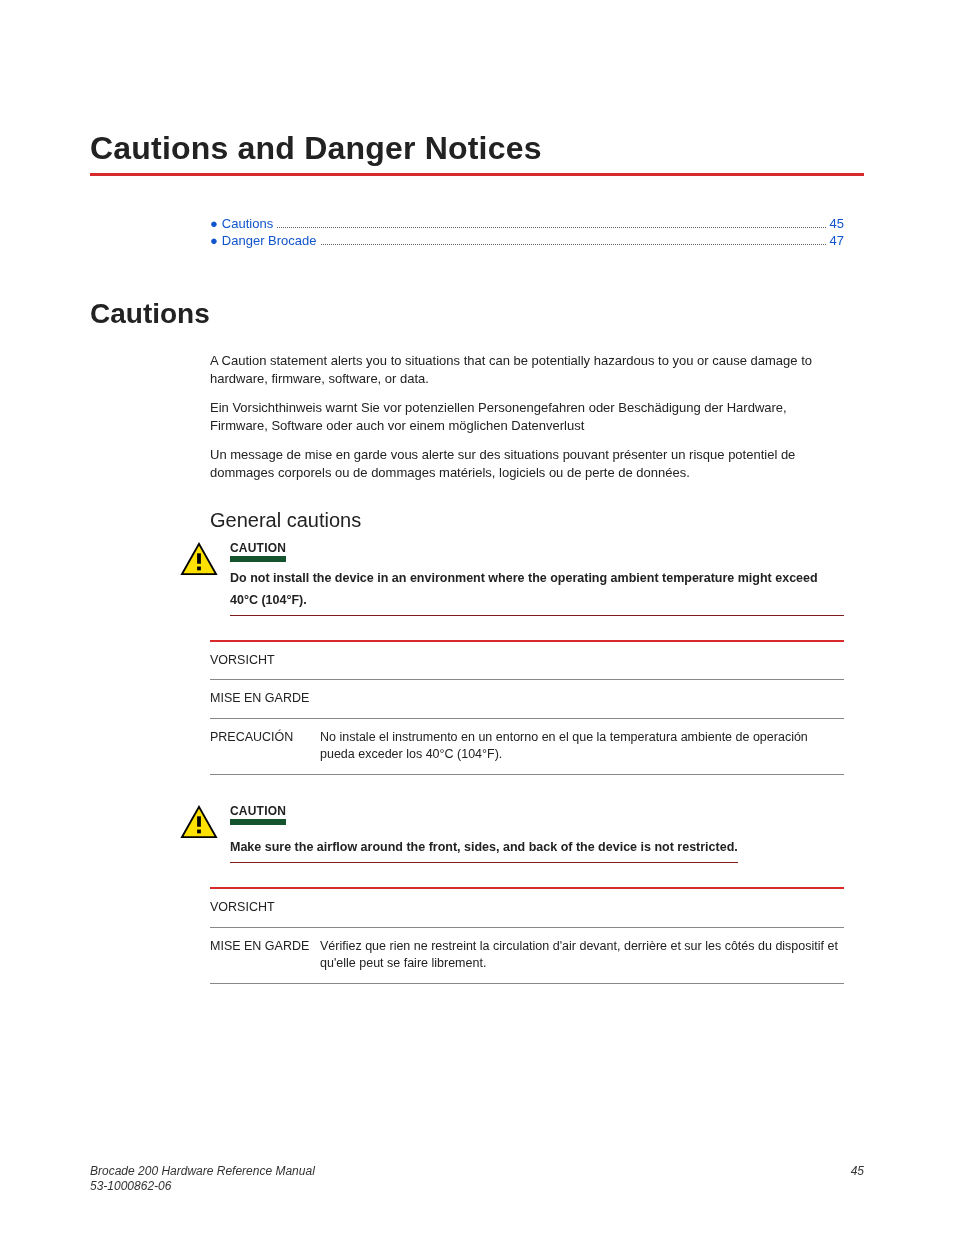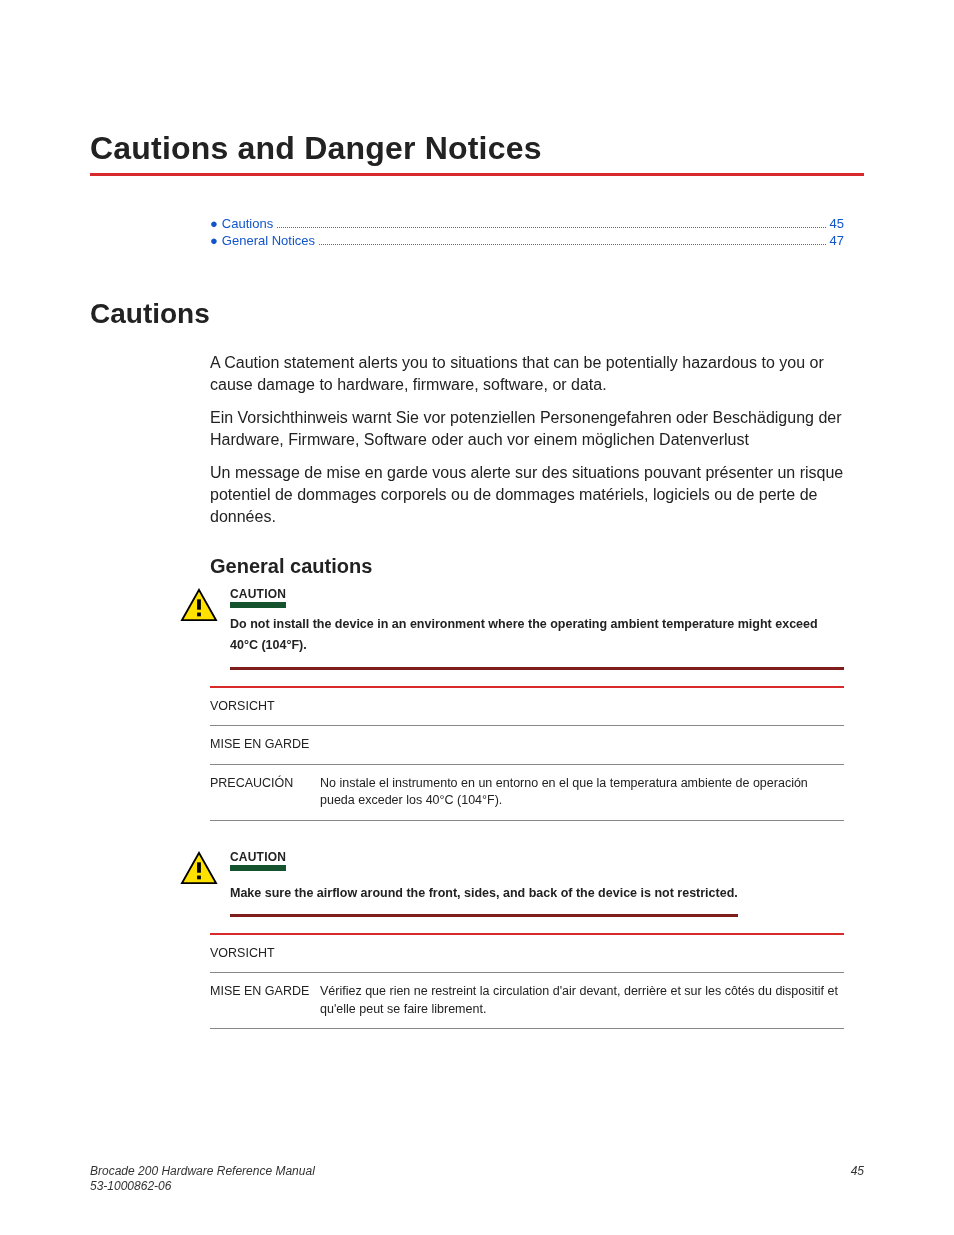--- a/index.html
+++ b/index.html
@@ -60,28 +60,28 @@
     color: #1155cc;
   }
   .h1-section {
     font-family: "Arial Narrow", Arial, sans-serif;
     font-stretch: condensed;
     font-weight: 700;
     font-size: 28px;
     margin: 50px 0 22px 0;
   }
   .para {
-    font-size: 16px;
+    font-size: 13px;
     line-height: 1.35;
     margin: 0 0 12px 0;
   }
   .h2-section {
     font-family: "Arial Narrow", Arial, sans-serif;
     font-stretch: condensed;
-    font-weight: 700;
+    font-weight: 400;
     font-size: 20px;
     margin: 28px 0 8px 0;
   }
   .caution-block {
     display: flex;
     align-items: flex-start;
     margin-left: 90px;
     margin-right: 20px;
     margin-bottom: 10px;
   }
@@ -96,34 +96,34 @@
   .caution-label {
     font-weight: 700;
     font-size: 12px;
     letter-spacing: 0.2px;
     border-bottom: 6px solid #14532d;
     display: inline-block;
     padding-bottom: 1px;
     margin-bottom: 4px;
   }
   .caution-text-wrap {
-    border-bottom: 3px solid #7f1d1d;
+    border-bottom: 1px solid #7f1d1d;
     display: inline-block;
-    padding-bottom: 10px;
+    padding-bottom: 4px;
     max-width: 100%;
   }
   .caution-text-inner {
     font-weight: 700;
     font-size: 12.5px;
     line-height: 1.7;
   }
   .trans-table {
     margin-left: 120px;
     margin-right: 20px;
-    margin-top: 16px;
+    margin-top: 24px;
     border-top: 2px solid #d82a2a;
   }
   .trans-row {
     display: flex;
     padding: 10px 0;
     border-bottom: 1px solid #888;
     font-size: 12.5px;
     line-height: 1.4;
   }
   .trans-label {
@@ -156,21 +156,21 @@
 
   <div class="indent-block">
     <div class="toc-line">
       <span class="toc-bullet">●</span>
       <a href="#" class="toc-link">Cautions</a>
       <span class="toc-dots"></span>
       <span class="toc-page">45</span>
     </div>
     <div class="toc-line">
       <span class="toc-bullet">●</span>
-      <a href="#" class="toc-link">General Notices</a>
+      <a href="#" class="toc-link">Danger Brocade</a>
       <span class="toc-dots"></span>
       <span class="toc-page">47</span>
     </div>
   </div>
 
   <h2 class="h1-section">Cautions</h2>
 
   <div class="indent-block">
     <p class="para">A Caution statement alerts you to situations that can be potentially hazardous to you or cause damage to hardware, firmware, software, or data.</p>
     <p class="para">Ein Vorsichthinweis warnt Sie vor potenziellen Personengefahren oder Beschädigung der Hardware, Firmware, Software oder auch vor einem möglichen Datenverlust</p>

